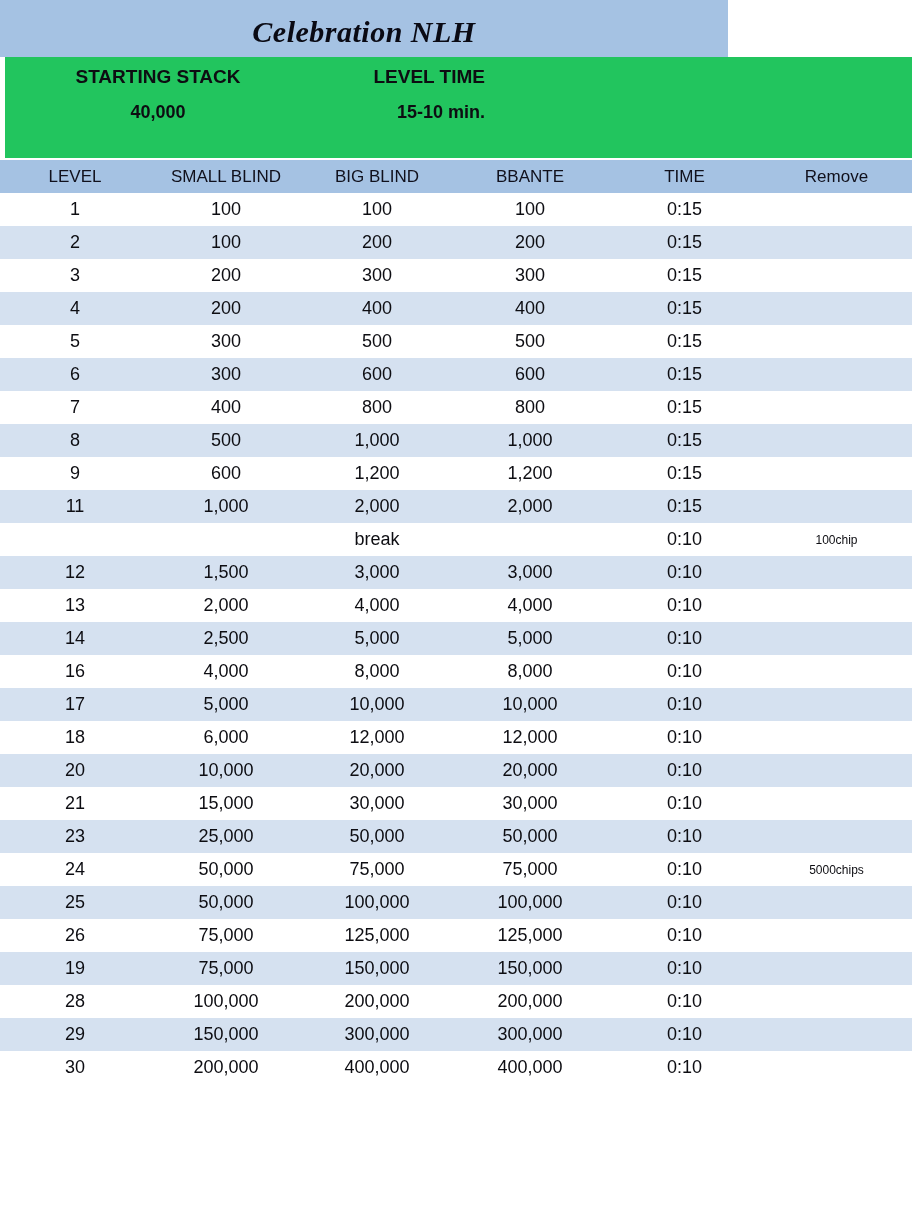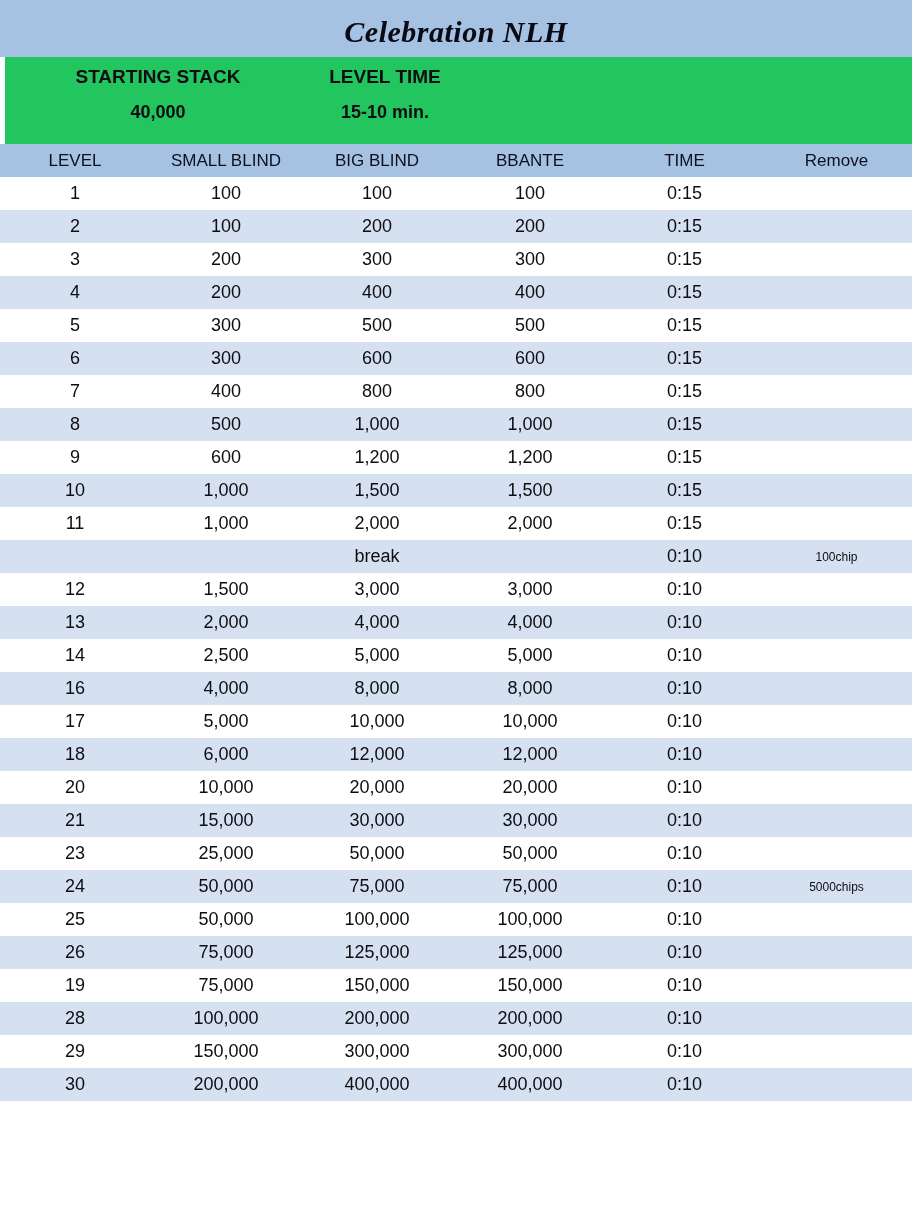--- a/index.html
+++ b/index.html
@@ -12,21 +12,21 @@
   body{
     width:912px;height:1215px;
     background:#ffffff;
     font-family:"Liberation Sans", sans-serif;
     color:var(--text);
     overflow:hidden;
     position:relative;
   }
   
   .title-band{
-    position:absolute;left:0;top:0;width:912px;height:57px;
+    position:absolute;left:0;top:0;width:728px;height:57px;
     background:var(--band-blue);
     display:flex;align-items:center;justify-content:center;
   }
   .title-band h1{
     font-family:"Liberation Serif", serif;
     font-style:italic;font-weight:700;
     font-size:30px;
     letter-spacing:0.5px;
     color:#0a0a14;
     padding-top:6px;
@@ -39,25 +39,25 @@
   .info-col{position:absolute;text-align:center;}
   .info-col .info-label{
     font-weight:700;font-size:19px;letter-spacing:0px;
     display:block;margin-top:9px;
   }
   .info-col .info-value{
     font-weight:700;font-size:18px;
     display:block;margin-top:14px;
   }
   .info-col.c1{left:23px;width:260px;}
-  .info-col.c2{left:280px;width:200px;}
+  .info-col.c2{left:280px;width:200px;text-align:right;}
   .info-col.c3{left:554px;width:260px;}
   
   table.structure{
-    position:absolute;left:0;top:144px;
+    position:absolute;left:0;top:160px;
     width:912px;
     border-collapse:collapse;
     table-layout:fixed;
     border-radius:26px;
   }
   table.structure th,
   table.structure td{
     height:33px;
     padding:0;
     text-align:center;
@@ -180,28 +180,20 @@
   </tr>
       <tr>
     <td>9</td>
     <td>600</td>
     <td>1,200</td>
     <td>1,200</td>
     <td>0:15</td>
     <td class="remove-cell"></td>
   </tr>
       <tr>
-    <td>10</td>
-    <td>1,000</td>
-    <td>1,500</td>
-    <td>1,500</td>
-    <td>0:15</td>
-    <td class="remove-cell"></td>
-  </tr>
-      <tr>
     <td>11</td>
     <td>1,000</td>
     <td>2,000</td>
     <td>2,000</td>
     <td>0:15</td>
     <td class="remove-cell"></td>
   </tr>
       <tr>
     <td></td>
     <td></td>

